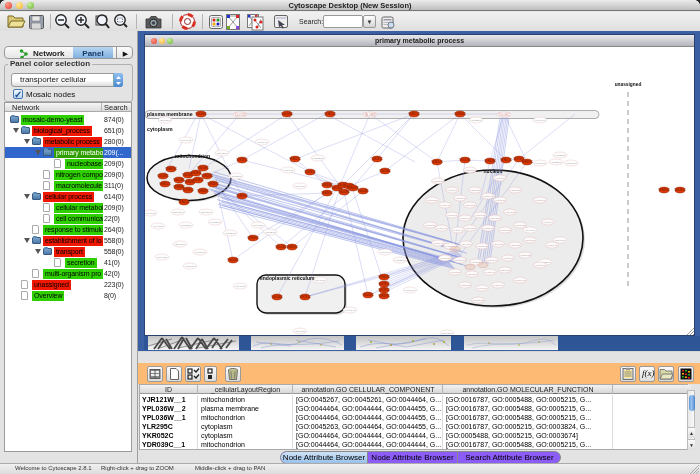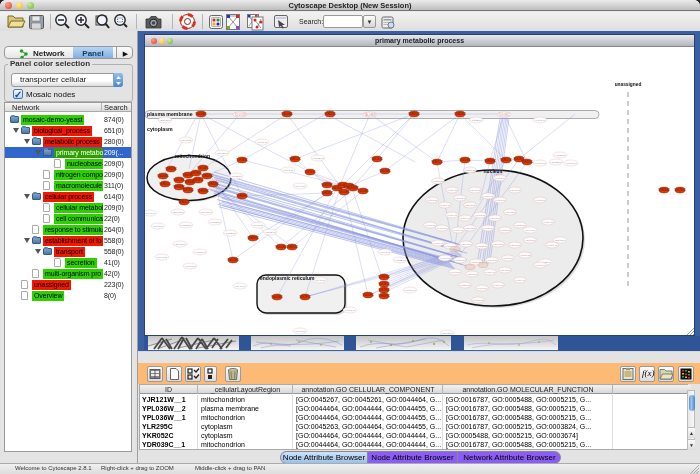--- a/index.html
+++ b/index.html
@@ -853,21 +853,21 @@
         </div>
   </div>
   <div class="abs" style="left:549px;top:38px;width:8px;height:60px;background:linear-gradient(90deg,#e8e8e8,#f8f8f8);border:1px solid #bbb">
     <div style="position:absolute;left:0.5px;top:4px;width:6px;height:16px;border-radius:3px;background:linear-gradient(90deg,#5a96d8,#9cc4ee 40%,#4a86cc)"></div>
     <div style="position:absolute;left:0;top:36px;width:7px;height:11px;background:linear-gradient(#fafafa,#ddd);border-top:1px solid #bbb;font-size:5px;text-align:center;line-height:11px;color:#333">▲</div>
     <div style="position:absolute;left:0;top:48px;width:7px;height:11px;background:linear-gradient(#fafafa,#ddd);border-top:1px solid #bbb;font-size:5px;text-align:center;line-height:11px;color:#333">▼</div>
   </div>
   <div class="abs" id="dtabs">
     <div id="dtab1">Node Attribute Browser</div>
     <div id="dtab2">Node Attribute Browser</div>
-    <div id="dtab3">Network Attribute Browser</div>
+    <div id="dtab3">Search Attribute Browser</div>
   </div>
 </div>
 
 <div class="abs" id="status">
   <span style="left:15px">Welcome to Cytoscape 2.8.1</span>
   <span style="left:101px">Right-click + drag to ZOOM</span>
   <span style="left:195px">Middle-click + drag to PAN</span>
   <svg class="abs" style="right:0;top:0" width="11" height="11">
         <g stroke="#aaa" stroke-width="1">
           <line x1="10" y1="1" x2="1" y2="10"></line>

